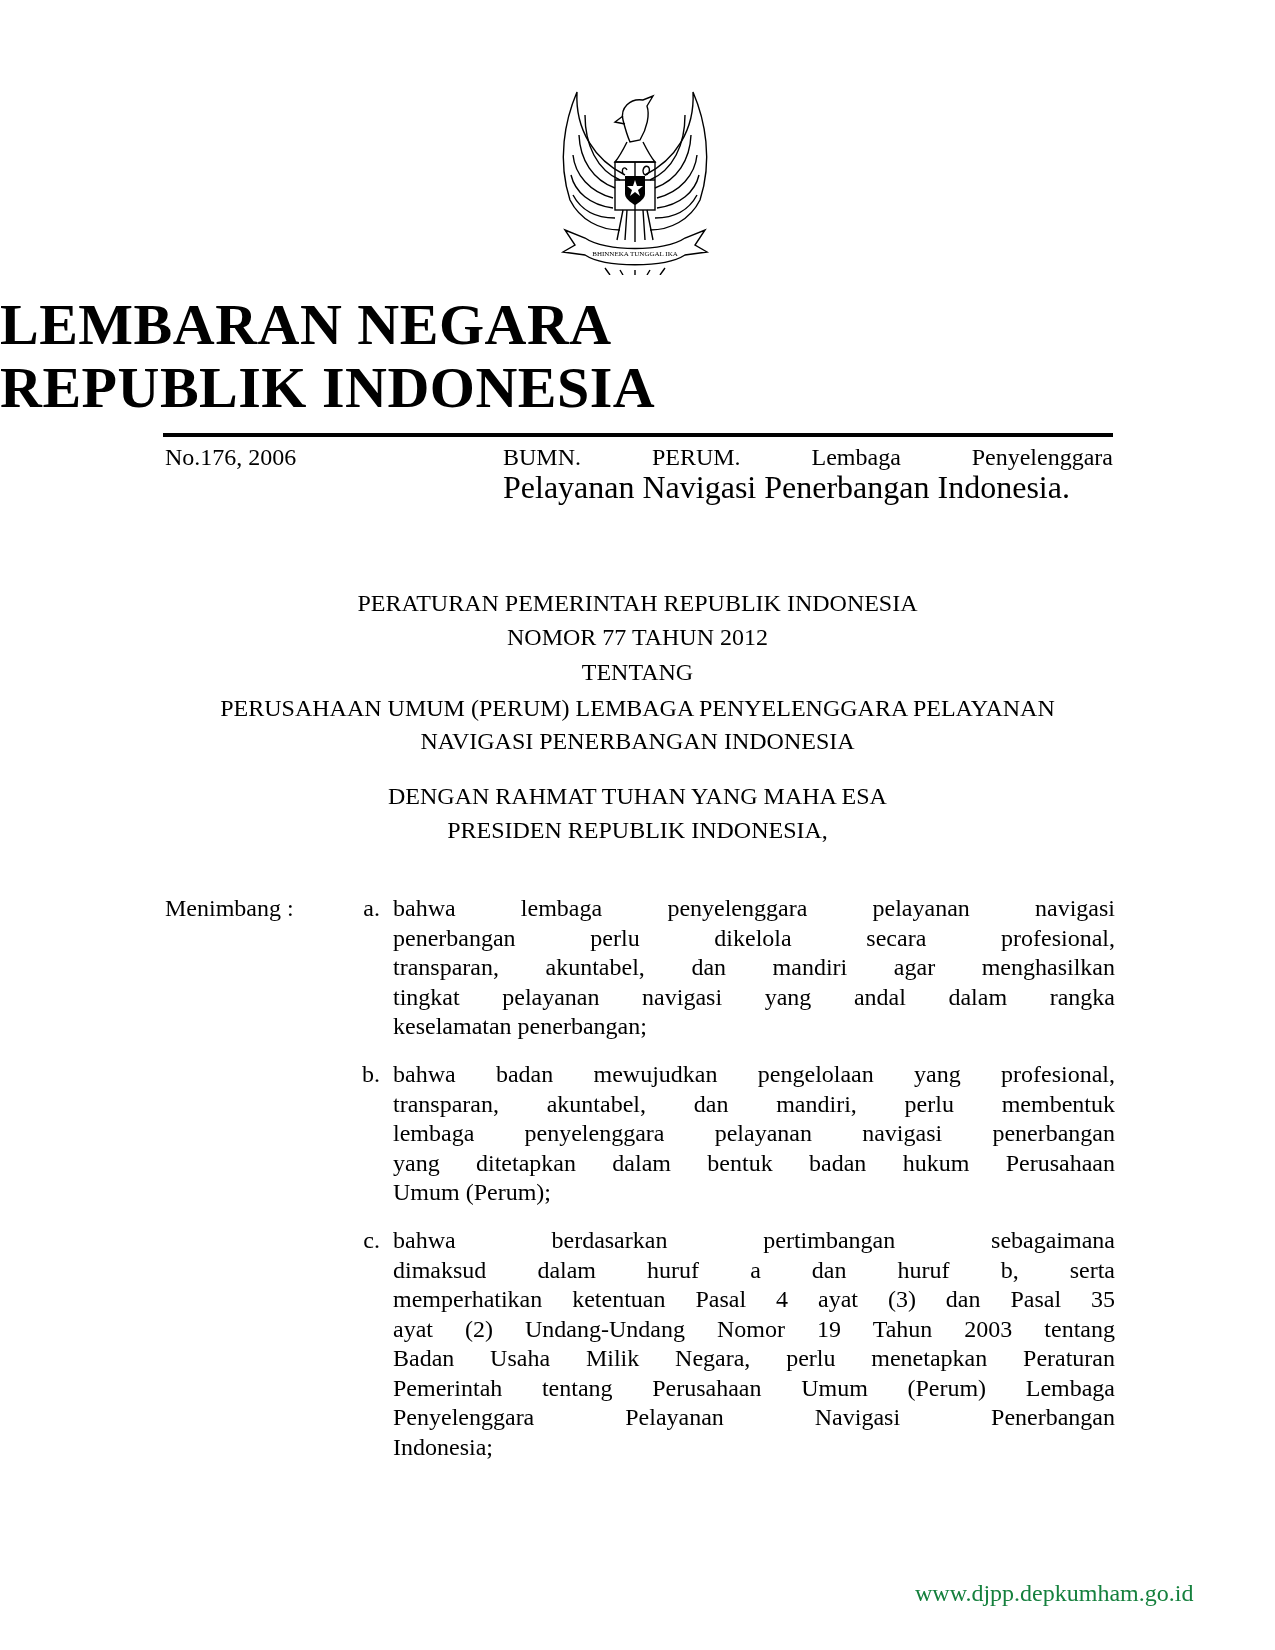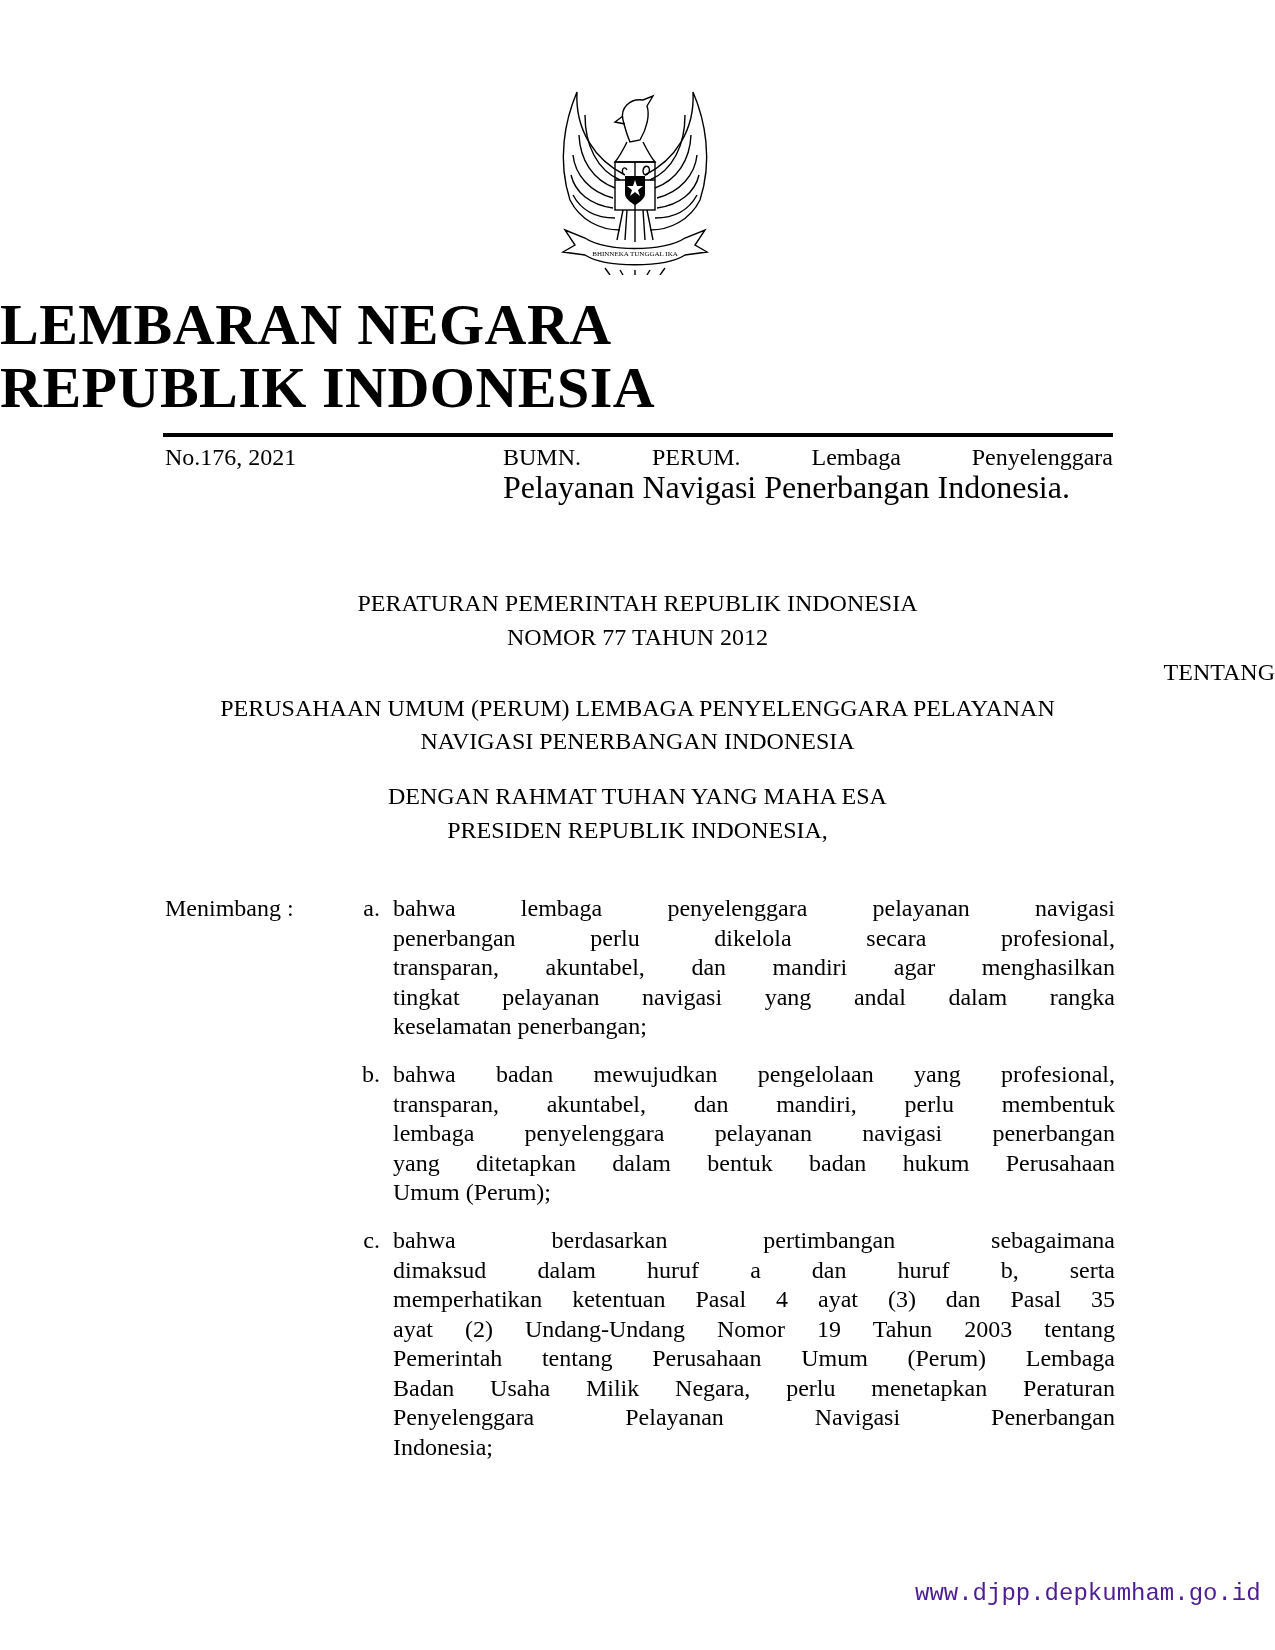--- a/index.html
+++ b/index.html
@@ -13,21 +13,21 @@
   .meta-sub { position:absolute; left:503px; top:442px; width:610px; font-size:24px; line-height:30px; text-align:justify; text-align-last:justify; }
   .meta-sub2 { position:absolute; left:503px; top:472px; font-size:32px; line-height:30px; }
   .center { position:absolute; left:0; width:1275px; text-align:center; font-size:24px; line-height:30px;margin-top:28px; }
   .considering { position:absolute; left:165px; top:894px; width:950px; font-size:24px; line-height:29.5px; }
   .label { position:absolute; left:0; top:0; }
   .item { position:absolute; left:175px; width:775px; }
   .item .marker { position:absolute; left:0; top:0; width:40px; text-align:right; }
   .item .body { position:absolute; left:53px; width:722px; text-align:justify; }
   .item .line { display:block; text-align:justify; text-align-last:justify; }
   .item .line.last { text-align-last:left; }
-  .watermark { position:absolute; left:915px; top:1580px; font-family:Liberation Mono, monospace; font-size:24px; color:#4c1d95; }
+  .watermark { position:absolute; left:915px; top:1580px; font-family:Liberation Serif, serif; font-size:24px; color:#15803d; }
 </style>
 </head>
 <body>
 
 <div class="emblem">
   <svg width="200" height="195" viewBox="0 0 200 195">
     <g fill="none" stroke="#000" stroke-width="1.4">
 
       <path d="M90 95 C60 80 40 50 42 12 C30 40 22 80 35 120 C45 140 65 150 85 150"></path>
       <path d="M85 100 C62 90 50 65 50 35"></path>
@@ -64,27 +64,27 @@
       <path d="M70 188 L75 195 M85 190 L88 195 M100 190 L100 195 M115 190 L112 195 M130 188 L125 195"></path>
     </g>
     <text x="100" y="176" font-size="7" text-anchor="middle" font-family="Liberation Serif, serif">BHINNEKA TUNGGAL IKA</text>
   </svg>
 </div>
 
 <div class="title t1">LEMBARAN NEGARA</div>
 <div class="title t2">REPUBLIK INDONESIA</div>
 <div class="rule"></div>
 
-<div class="meta-no">No.176, 2021</div>
+<div class="meta-no">No.176, 2006</div>
 <div class="meta-sub">BUMN. PERUM. Lembaga Penyelenggara</div>
 <div class="meta-sub2">Pelayanan Navigasi Penerbangan Indonesia.</div>
 
 <div class="center" style="top:560px;">PERATURAN PEMERINTAH REPUBLIK INDONESIA</div>
 <div class="center" style="top:594px;">NOMOR 77 TAHUN 2012</div>
-<div class="center" style="top:629px;text-align:right;">TENTANG</div>
+<div class="center" style="top:629px;">TENTANG</div>
 <div class="center" style="top:665px;">PERUSAHAAN UMUM (PERUM) LEMBAGA PENYELENGGARA PELAYANAN</div>
 <div class="center" style="top:698px;">NAVIGASI PENERBANGAN INDONESIA</div>
 <div class="center" style="top:753px;">DENGAN RAHMAT TUHAN YANG MAHA ESA</div>
 <div class="center" style="top:787px;">PRESIDEN REPUBLIK INDONESIA,</div>
 
 <div class="considering">
   <span class="label">Menimbang :</span>
 
   <div class="item" style="top:0px;">
     <span class="marker">a.</span>
@@ -108,21 +108,21 @@
     </div>
   </div>
 
   <div class="item" style="top:332px;">
     <span class="marker">c.</span>
     <div class="body">
       <span class="line">bahwa berdasarkan pertimbangan sebagaimana</span>
       <span class="line">dimaksud dalam huruf a dan huruf b, serta</span>
       <span class="line">memperhatikan ketentuan Pasal 4 ayat (3) dan Pasal 35</span>
       <span class="line">ayat (2) Undang-Undang Nomor 19 Tahun 2003 tentang</span>
+      <span class="line">Badan Usaha Milik Negara, perlu menetapkan Peraturan</span>
       <span class="line">Pemerintah tentang Perusahaan Umum (Perum) Lembaga</span>
-      <span class="line">Badan Usaha Milik Negara, perlu menetapkan Peraturan</span>
       <span class="line">Penyelenggara Pelayanan Navigasi Penerbangan</span>
       <span class="line last">Indonesia;</span>
     </div>
   </div>
 </div>
 
 <div class="watermark">www.djpp.depkumham.go.id</div>
 
 </body></html>

